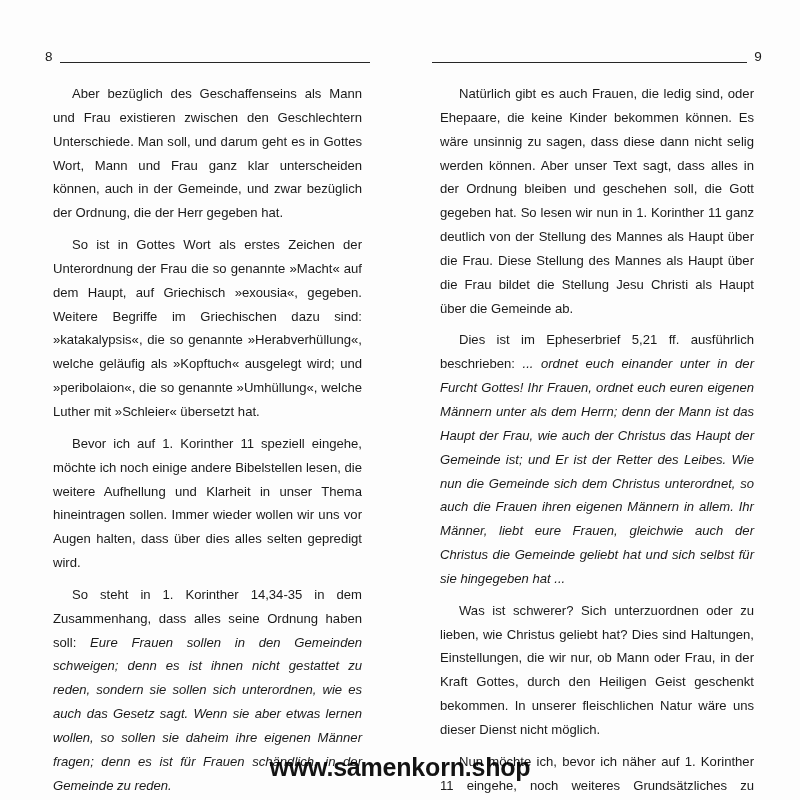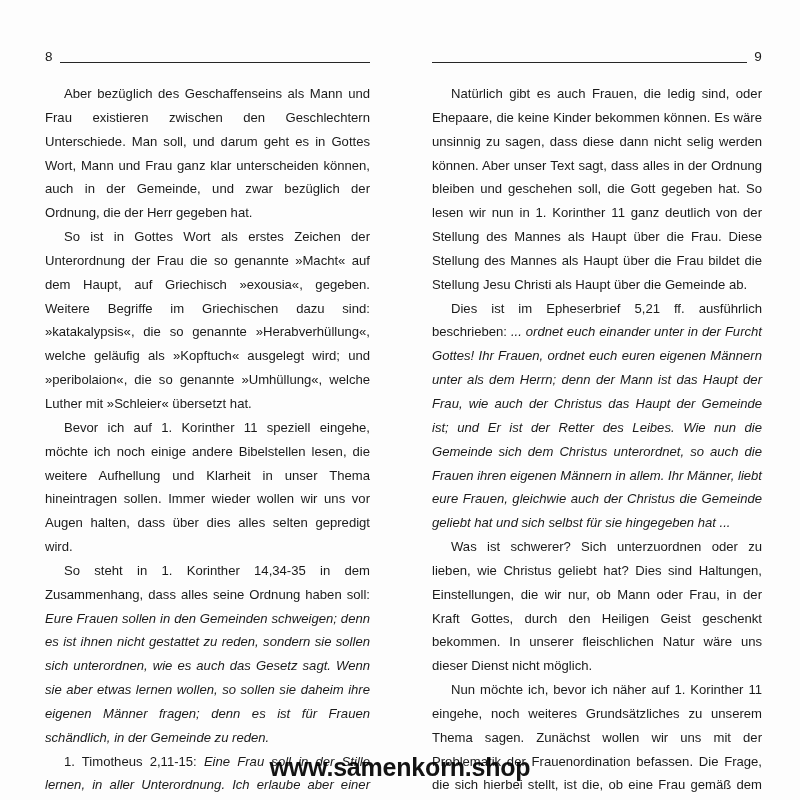--- a/index.html
+++ b/index.html
@@ -60,21 +60,21 @@
   .column {
     font-size: 13.1px;
     line-height: 23.85px;
     color: #1a1a1a;
     text-align: justify;
     text-justify: inter-word;
     hyphens: manual;
     -webkit-hyphens: manual;
   }
   .column p {
-    margin: 0;
+    margin: 8px;
     text-indent: 19px;
   }
   .column p.cont {
     text-indent: 0;
   }
   .column em {
     font-style: italic;
   }
 
   

